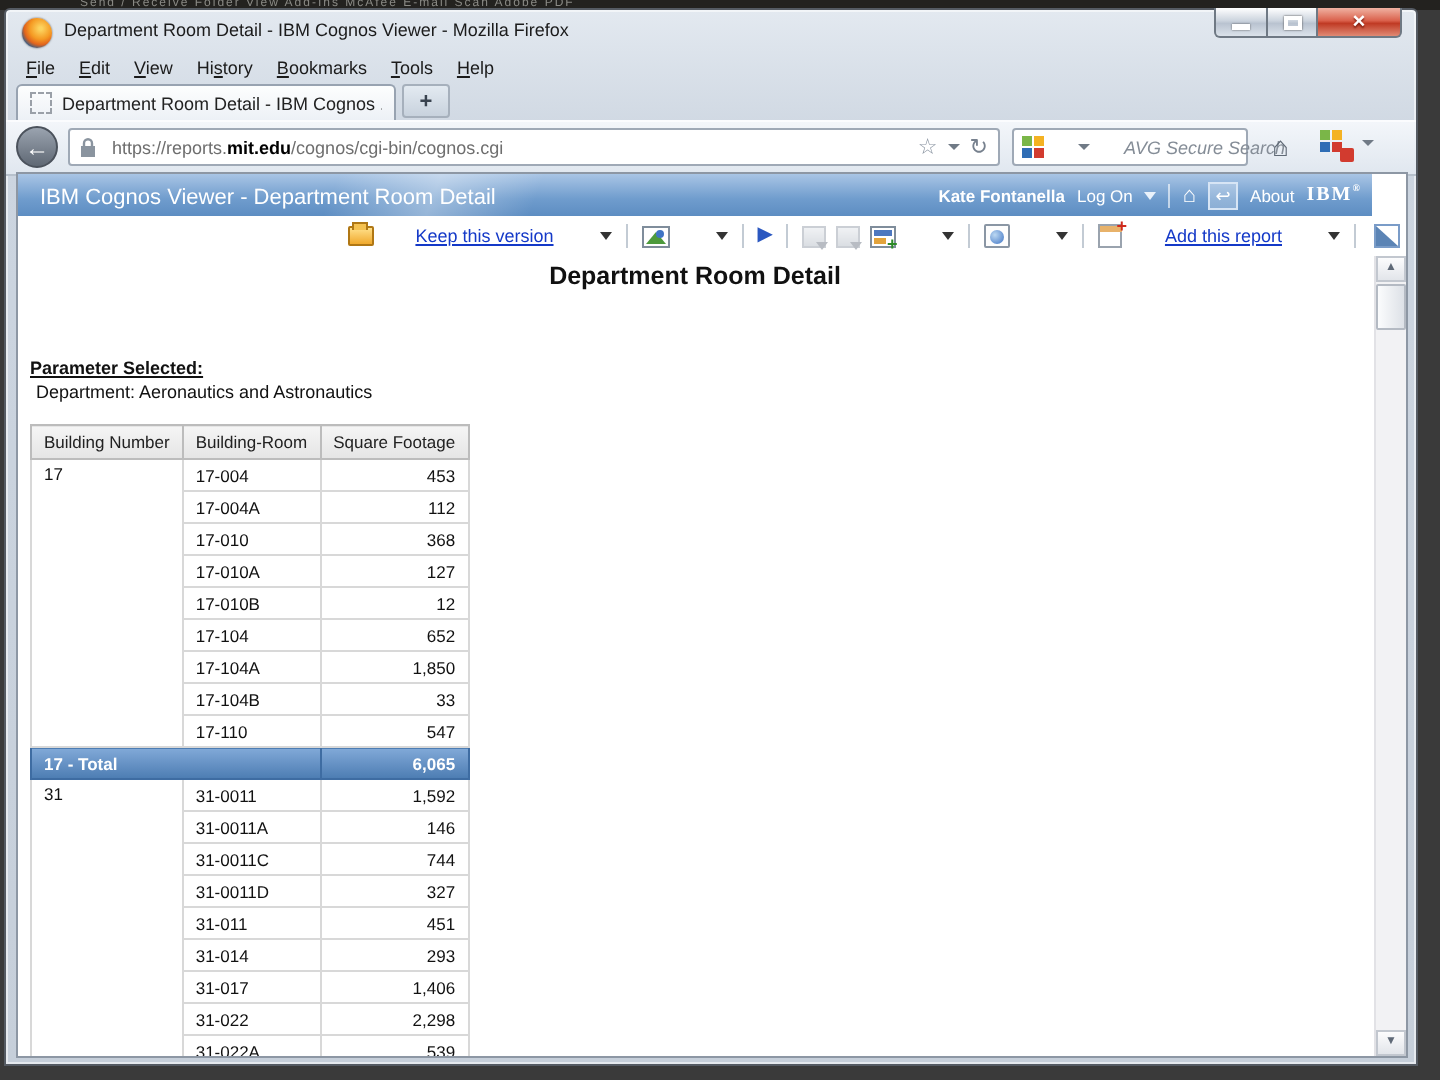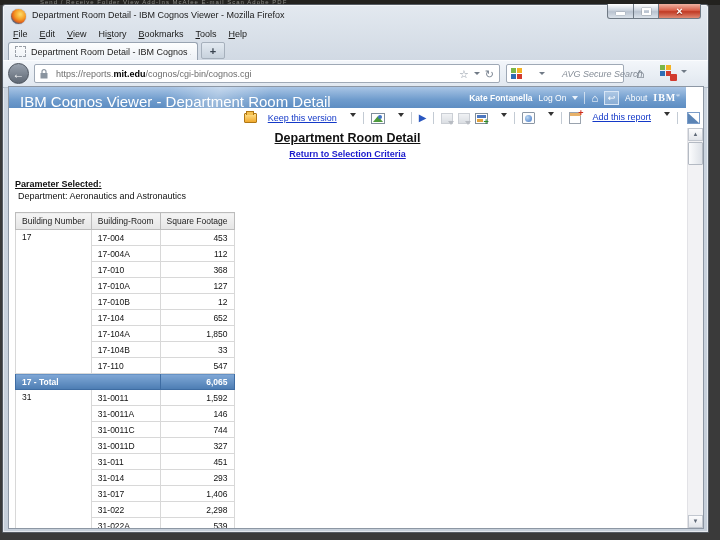--- a/index.html
+++ b/index.html
@@ -79,41 +79,41 @@
 
   
   .page{position:absolute;left:5px;right:4px;top:81px;bottom:3px;background:#fff;
     border:1px solid #8d97a4;box-sizing:border-box}
 
   .cognos-bar{position:absolute;left:0;top:0;right:17px;height:21px;overflow:hidden;
     background:linear-gradient(180deg,#a9c5e5,#6f9ccd 60%,#5d8dc2)}
   .cognos-bar:before{content:"";position:absolute;left:-40px;top:-30px;width:500px;height:70px;
     background:linear-gradient(115deg,rgba(255,255,255,0) 40%,rgba(255,255,255,.35) 50%,rgba(255,255,255,0) 60%);
     transform:rotate(-4deg)}
-  .cb-title{position:absolute;left:11px;top:6px;font-size:15px;color:#fff;white-space:nowrap}
+  .cb-title{position:absolute;left:11px;top:6px;font-size:11px;color:#fff;white-space:nowrap}
   .cb-right{position:absolute;right:5px;top:0;height:100%;display:flex;align-items:center;gap:6px;
     font-size:8.5px;color:#fff;white-space:nowrap}
   .cb-user{font-weight:bold}
   .cb-link{color:#fff;}
   .caret-w{width:0;height:0;border-left:3px solid transparent;border-right:3px solid transparent;
     border-top:4px solid #eaf2fb;display:inline-block}
   .cb-sep{width:1px;height:12px;background:rgba(255,255,255,.6)}
   .cb-home{font-size:11px;line-height:12px}
   .cb-return{width:15px;height:14px;border:1px solid #d7e5f5;background:rgba(255,255,255,.25);
     display:flex;align-items:center;justify-content:center;font-size:9px;color:#fff;box-sizing:border-box}
   .cb-ibm{font-family:"Liberation Serif",serif;font-weight:bold;font-size:10px;letter-spacing:1px}
   .cb-ibm sup{font-size:5px}
 
   .cognos-toolbar{position:absolute;left:0;top:21px;right:0;height:20px;background:#fff;
     display:flex;align-items:center;justify-content:flex-end;gap:5px;padding-right:3px;font-size:9px}
   .tb-sep{width:1px;height:12px;background:#c3cbd4;margin:0 2px}
   .tb-link{color:#1439c8;text-decoration:underline;white-space:nowrap}
   .tb-caret{width:0;height:0;border-left:3px solid transparent;border-right:3px solid transparent;
     border-top:4px solid #333;display:inline-block;margin-left:2px}
-  .tb-group{display:flex;gap:11px}
+  .tb-group{display:flex;align-items:center;gap:21px}
   .ico-keep{width:13px;height:10px;background:linear-gradient(#ffe08a,#f0a92d);border:1px solid #b07714;
     border-radius:1px;position:relative;box-sizing:border-box}
   .ico-keep:before{content:"";position:absolute;left:1px;top:-3px;width:6px;height:3px;
     background:#f5c14f;border:1px solid #b07714;border-bottom:none}
   .ico-view{width:14px;height:11px;border:1px solid #7f8d9b;background:#fff;position:relative;box-sizing:border-box}
   .ico-view:before{content:"";position:absolute;left:1px;bottom:1px;border-left:5px solid transparent;
     border-right:5px solid transparent;border-bottom:6px solid #4d9a3c}
   .ico-view:after{content:"";position:absolute;right:2px;top:1px;width:4px;height:4px;border-radius:50%;background:#3f74c4}
   .tb-run{color:#2a57c0;font-size:10px;line-height:12px}
   .ico-drill{width:12px;height:11px;background:linear-gradient(#e7eaee,#c3c9d1);border:1px solid #a9b0ba;
@@ -133,21 +133,21 @@
   .ico-add:before{content:"";position:absolute;left:0;top:0;width:11px;height:3px;background:#e8b26a}
   .ico-add:after{content:"+";position:absolute;right:-3px;top:-5px;color:#cf2b1d;font-weight:bold;font-size:9px}
   .ico-corner{width:13px;height:12px;border:1px solid #7a9cc8;background:#fff;position:relative;
     box-sizing:border-box;margin-left:2px}
   .ico-corner:before{content:"";position:absolute;left:0;bottom:0;border-left:11px solid #5b84b5;
     border-top:10px solid transparent}
 
   
   .report{position:absolute;left:0;right:17px;top:41px;bottom:0;overflow:hidden;background:#fff}
   .r-title{text-align:center;margin-top:3px;font-size:12.5px;font-weight:bold;color:#111}
-  .r-title span{text-decoration:underline}
+  .r-title span{}
   .r-link{text-align:center;margin-top:4px;font-size:9px;font-weight:bold}
   .r-link span{color:#1a1acc;text-decoration:underline}
   .param-head{position:absolute;left:6px;top:51px;font-size:9px;font-weight:bold;text-decoration:underline;color:#111}
   .param-val{position:absolute;left:9px;top:63px;font-size:9px;color:#111}
 
   table.tbl{position:absolute;left:6px;top:84px;border-collapse:collapse;font-size:8.5px}
   .tbl th{background:linear-gradient(#f5f5f5,#e5e5e5);border:1px solid #bcbcbc;font-weight:normal;
     color:#222;padding:3px 6px;white-space:nowrap}
   .tbl td{border:1px solid #d8d8d8;padding:2px 6px;height:11px;color:#111;white-space:nowrap}
   .tbl td.num{text-align:right}
@@ -300,21 +300,20 @@
         <div class="ico-add"></div>
         <span class="tb-link">Add this report</span>
         <span class="tb-caret"></span>
       </div>
       <div class="tb-sep"></div>
       <div class="ico-corner"></div>
     </div>
 
     <div class="report">
       <div class="r-title"><span>Department Room Detail</span></div>
-      <div class="r-link"><span>Return to Selection Criteria</span></div>
       <div class="param-head">Parameter Selected:</div>
       <div class="param-val">Department: Aeronautics and Astronautics</div>
 
       <table class="tbl">
         <thead>
           <tr>
             <th>Building Number</th>
             <th class="c-room">Building-Room</th>
             <th class="c-sqft">Square Footage</th>
           </tr>

